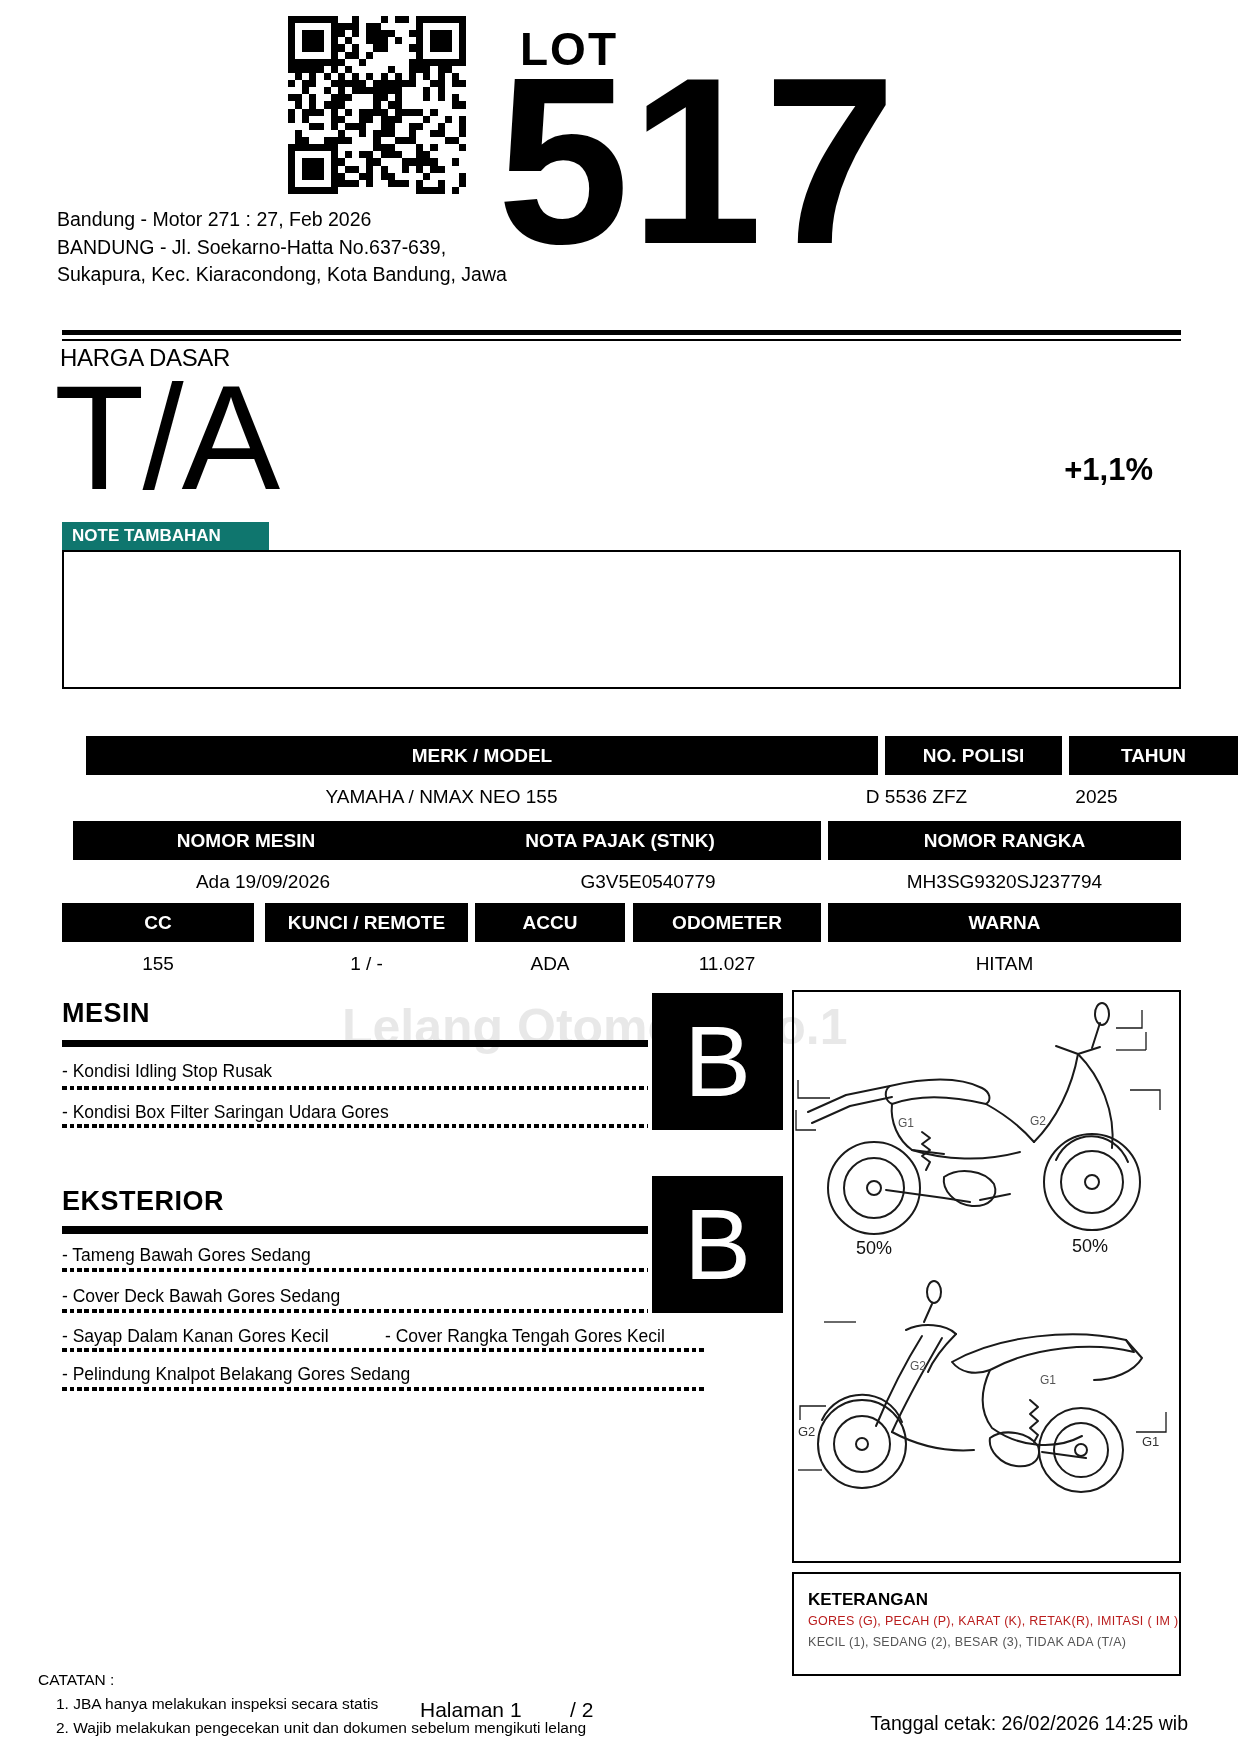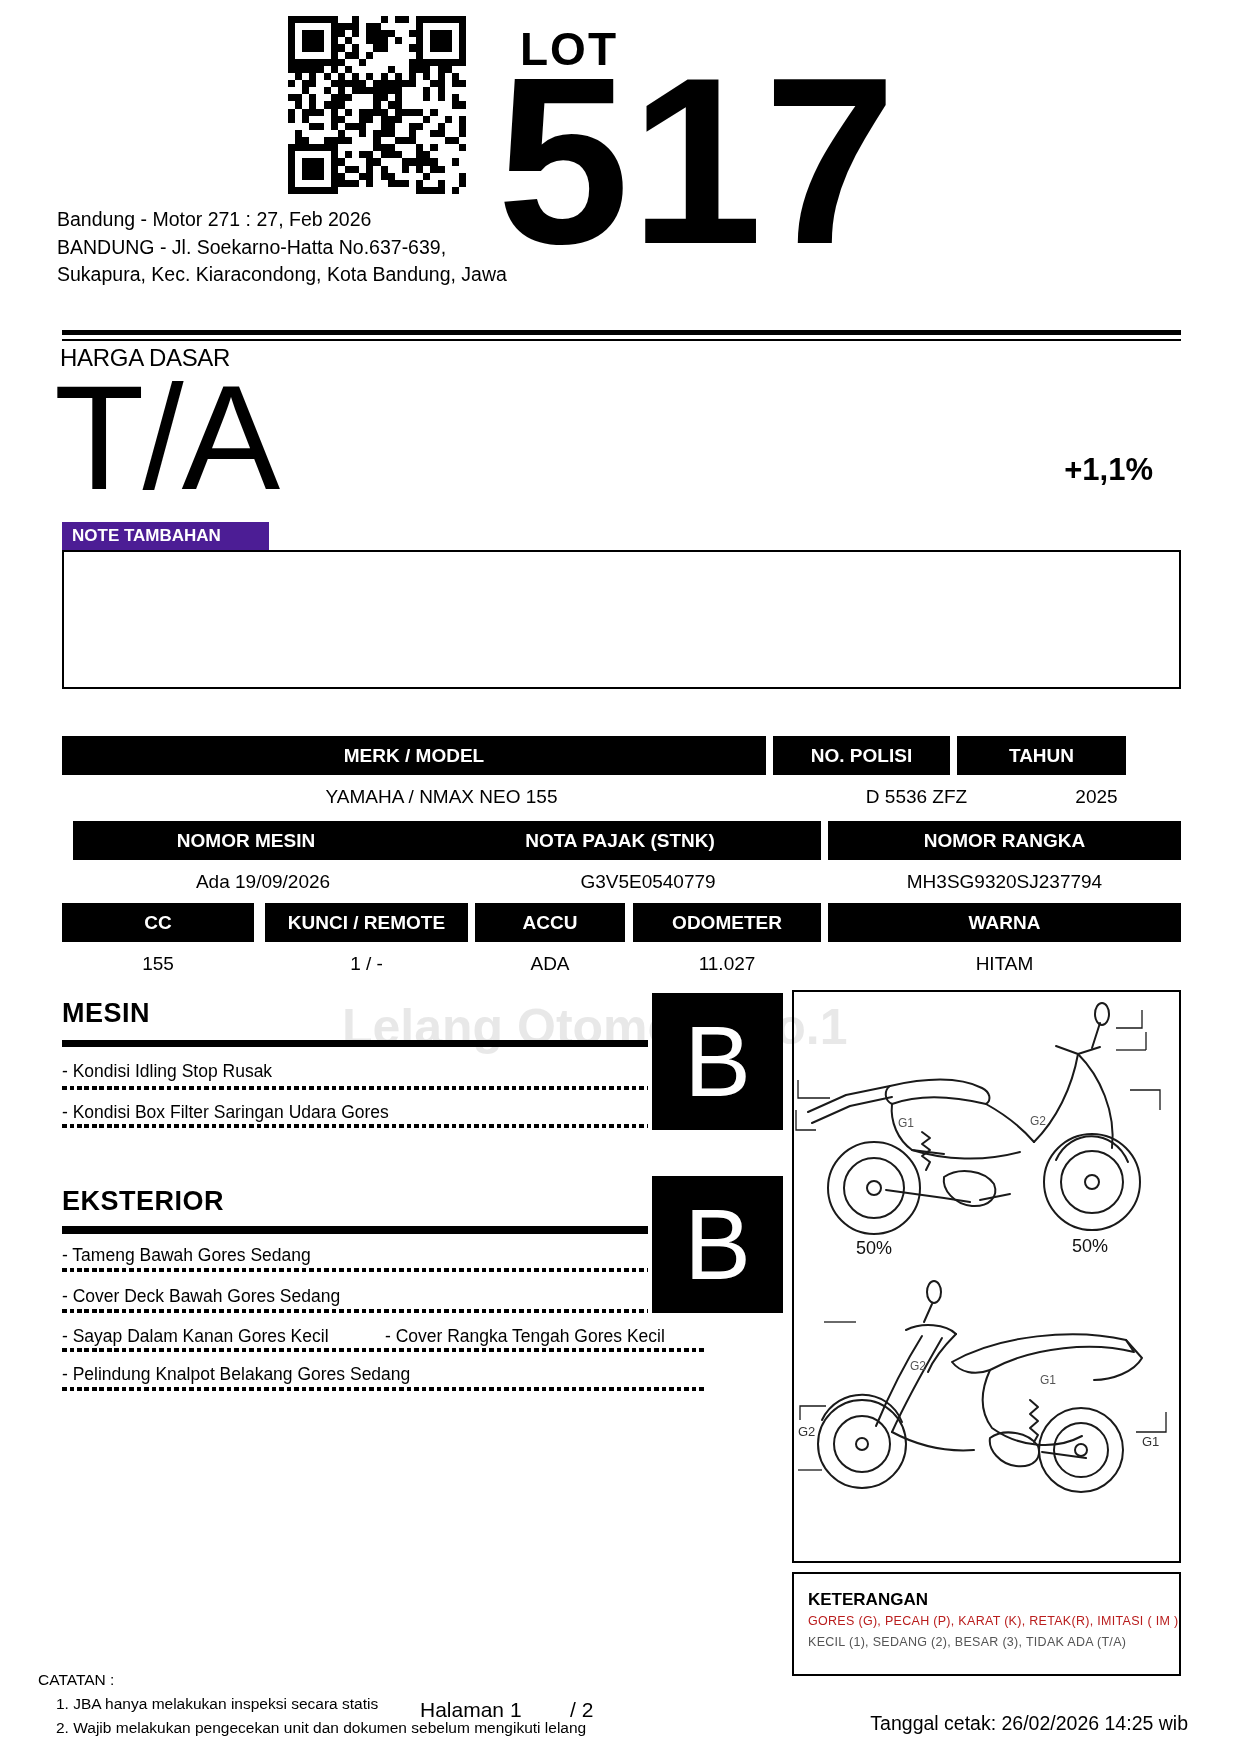--- a/index.html
+++ b/index.html
@@ -12,21 +12,21 @@
   .wm-tag{font-size:50px;font-weight:700;color:rgba(110,110,110,0.16);line-height:1;z-index:0;}
   .z{z-index:2;}
   
   .lot-label{font-size:46px;font-weight:700;letter-spacing:2px;line-height:1;}
   .lot-number{font-size:238px;font-weight:700;line-height:1;letter-spacing:1px;}
   .addr{font-size:19.5px;line-height:27.5px;}
   .rule2{border-top:5px solid #000;border-bottom:2px solid #000;height:4px;}
   .harga-label{font-size:24px;letter-spacing:-0.3px;}
   .harga-value{font-size:148px;font-weight:400;line-height:1;letter-spacing:-2px;}
   .harga-adj{font-size:31px;font-weight:700;}
-  .note-bar{background:#4c1d95;color:#fff;font-size:17px;font-weight:700;
+  .note-bar{background:#0f766e;color:#fff;font-size:17px;font-weight:700;
             line-height:28px;padding-left:10px;box-sizing:border-box;}
   .note-box{border:2px solid #000;box-sizing:border-box;background:transparent;}
   
   .trow{position:absolute;display:flex;}
   .hcell{background:#000;color:#fff;font-weight:700;font-size:19px;
          display:flex;align-items:center;justify-content:center;height:39px;}
   .vcell{font-size:19px;display:flex;align-items:center;justify-content:center;height:32px;}
   
   .sec-title{font-size:27px;font-weight:700;letter-spacing:0.5px;}
   .sec-rule{background:#000;height:7px;}
@@ -387,21 +387,21 @@
   <div class="abs z rule2" style="left:62px;top:330px;width:1119px;"></div>
 
   <div class="abs z harga-label" style="left:60px;top:344px;">HARGA DASAR</div>
   <div class="abs z harga-value" style="left:54px;top:364px;">T/A</div>
   <div class="abs z harga-adj" style="right:87px;top:452px;">+1,1%</div>
 
   <div class="abs z note-bar" style="left:62px;top:522px;width:207px;height:28px;">NOTE TAMBAHAN</div>
   <div class="abs z note-box" style="left:62px;top:550px;width:1119px;height:139px;"></div>
 
   <div class="trow z" style="left:62px;top:736px;">
-    <div class="hcell" style="width:704px;">MERK / MODEL</div>
+    <div class="hcell" style="width:792px;margin-left:24px;">MERK / MODEL</div>
     <div class="hcell" style="width:177px;margin-left:7px;">NO. POLISI</div>
     <div class="hcell" style="width:169px;margin-left:7px;">TAHUN</div>
   </div>
   <div class="trow z" style="left:62px;top:781px;">
     <div class="vcell" style="width:759px;">YAMAHA / NMAX NEO 155</div>
     <div class="vcell" style="width:177px;margin-left:7px;">D 5536 ZFZ</div>
     <div class="vcell" style="width:169px;margin-left:7px;text-align:right;">2025</div>
   </div>
 
   <div class="trow z" style="left:62px;top:821px;">

